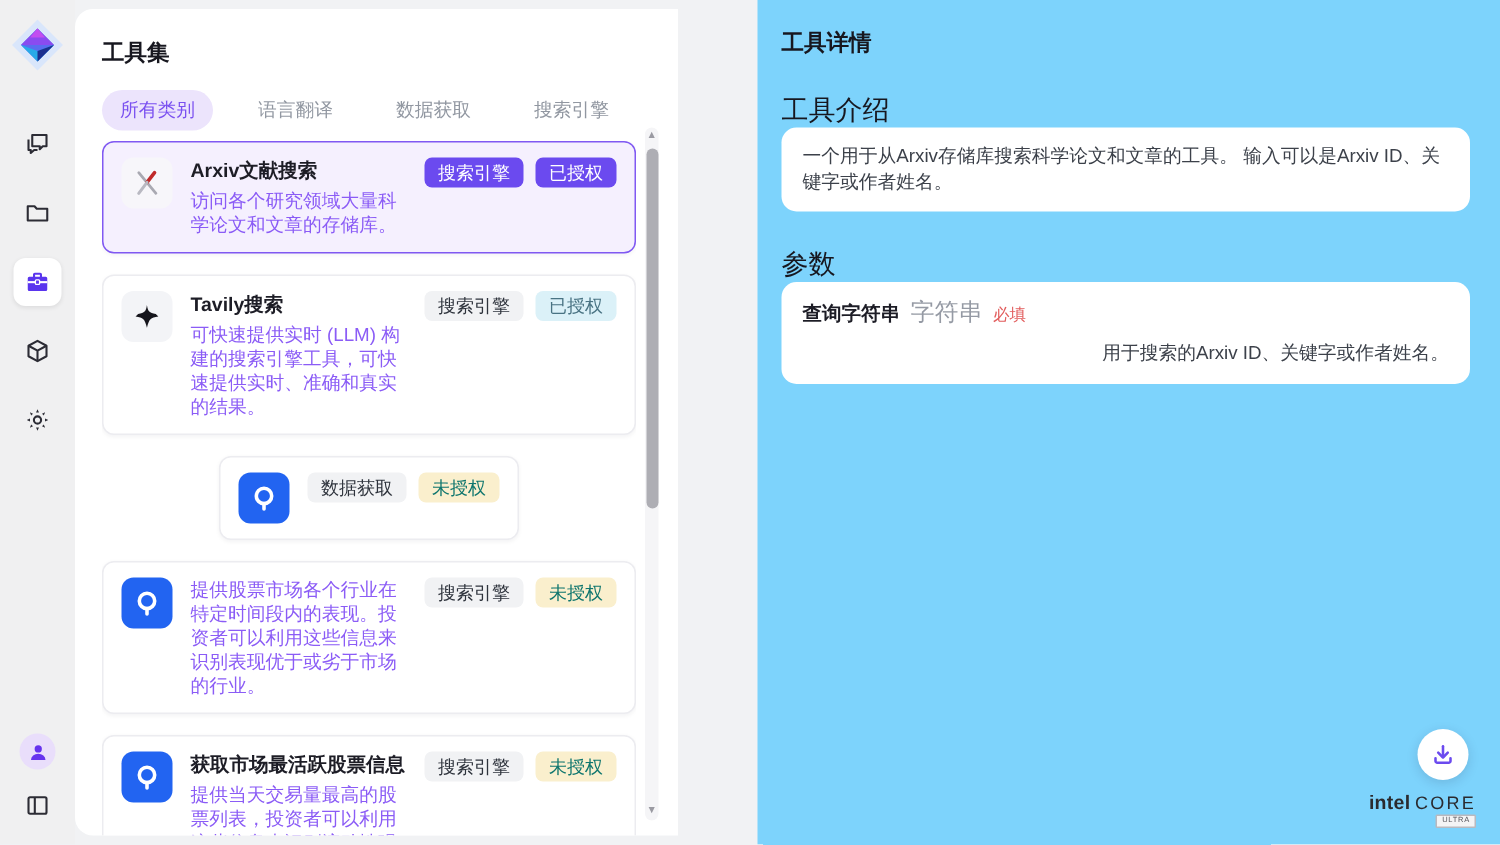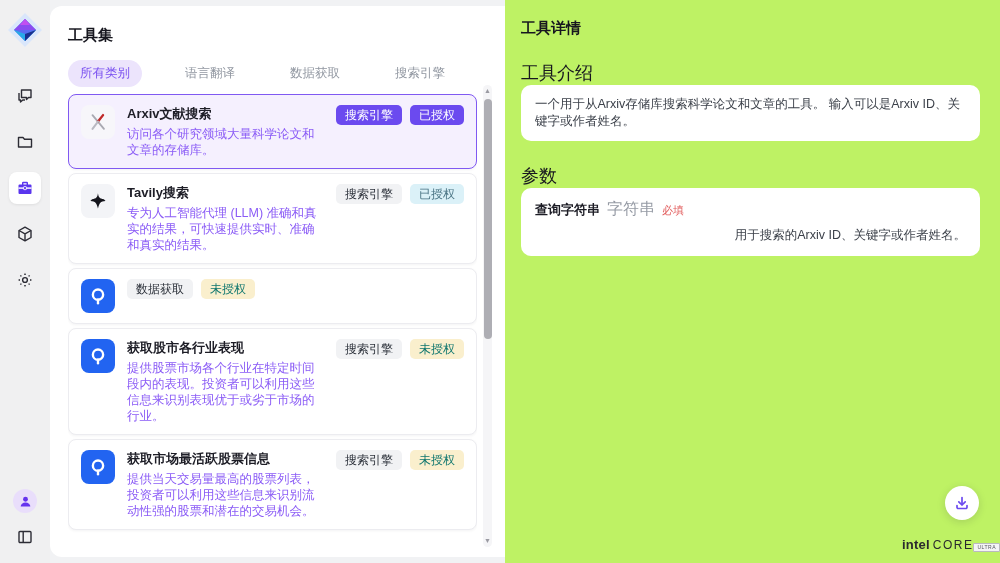--- a/index.html
+++ b/index.html
@@ -28,32 +28,32 @@
   .side-item svg { width:18px; height:18px; }
   .side-item.active { background:#ffffff; box-shadow:0 1px 3px rgba(0,0,0,.08); }
   .side-bottom { margin-top:auto; display:flex; flex-direction:column; align-items:center; gap:12px; margin-bottom:14px; }
   .avatar-circle {
     width:24px; height:24px; border-radius:50%; background:#e9defb;
     display:flex; align-items:center; justify-content:center;
   }
 
   
   .list-panel {
-    position:absolute; left:50px; top:6px; width:455px; bottom:6px;
+    position:absolute; left:50px; top:6px; width:402px; bottom:6px;
     background:#ffffff; border-radius:12px 0 0 12px;
     overflow:hidden; z-index:2;
   }
   .list-title { font-size:15px; font-weight:bold; color:#17171f; margin:20px 0 0 18px; }
-  .tabs { display:flex; align-items:center; gap:31px; margin:15px 0 0 18px; }
+  .tabs { display:flex; align-items:center; gap:18px; margin:15px 0 0 18px; }
   .tab { font-size:12.5px; color:#9197a1; padding:5px 12px; border-radius:15px; cursor:pointer; white-space:nowrap; }
   .tab.active { background:#ece4fc; color:#7a50f0; }
 
   .tool-list {
     position:absolute; left:18px; right:28px; top:88px; bottom:0;
-    display:flex; flex-direction:column; gap:4px; overflow:hidden;
+    display:flex; flex-direction:column; gap:14px; overflow:hidden;align-items:center;
   }
   .card {
     background:#fff; border:1px solid #ececf0; border-radius:8px;
     box-shadow:0 1px 3px rgba(20,20,40,.05);
     padding:10px 12px; display:flex; gap:12px; flex:none; cursor:pointer;
   }
   .card.selected { background:#f5f0fe; border:1px solid #8059f2; }
   .card-icon {
     width:34px; height:34px; border-radius:8px; background:#f3f4f7;
     flex:none; display:flex; align-items:center; justify-content:center;
@@ -83,21 +83,21 @@
   .scroll-arrow.up { top:1px; }
   .scroll-arrow.down { bottom:1px; }
   .scroll-thumb {
     position:absolute; left:0.5px; top:14px; width:8px; height:240px;
     background:#aeaeb4; border-radius:4px; cursor:grab;
   }
 
   
   .details-panel {
     position:absolute; left:505px; right:0; top:0; bottom:0;
-    background:#bef264; padding:19px 20px 2px 16px;
+    background:#7dd3fc; padding:19px 20px 2px 16px;
   }
   .details-title { font-size:15px; font-weight:bold; color:#17171f; }
   .section-heading { font-size:18px; font-weight:normal; color:#17171f; margin-top:23px; }
   .detail-card {
     background:#ffffff; border-radius:10px; margin-top:0;
     padding:11px 14px; font-size:12.5px; color:#3c414a; line-height:17px;
   }
   .param-card { padding:12px 14px; }
   .param-head { display:flex; align-items:baseline; gap:7px; }
   .param-name { font-size:13px; font-weight:bold; color:#1d1d26; }
@@ -105,21 +105,21 @@
   .param-required { font-size:11px; color:#e25d5d; }
   .param-desc { font-size:12.5px; color:#3c414a; margin-top:8px; line-height:17px;text-align:right; }
 
   
   .fab {
     position:absolute; right:21px; bottom:43px; width:34px; height:34px;
     border-radius:50%; background:#ffffff;
     box-shadow:0 2px 8px rgba(30,30,60,.15);
     display:flex; align-items:center; justify-content:center; cursor:pointer;
   }
-  .brand { position:absolute; right:0; bottom:11px; display:flex; flex-direction:row; align-items:flex-end; }
+  .brand { position:absolute; right:16px; bottom:11px; display:flex; flex-direction:column; align-items:flex-end; }
   .brand-row { display:flex; align-items:baseline; gap:3px; color:#2a2a2e; }
   .brand-intel { font-size:13px; font-weight:bold; letter-spacing:.2px; }
   .brand-core  { font-size:12px; font-weight:400; letter-spacing:1.5px; text-transform:uppercase; }
   .brand-ultra {
     font-size:5px; letter-spacing:.5px; color:#55555c;
     border:1px solid #b9b9bf; background:#f4f4f5;
     padding:0 3px; line-height:7px; border-radius:1px; margin-top:1px;
   }
 </style>
 </head>
@@ -215,21 +215,21 @@
   <div class="card">
     <div class="card-icon" data-icon="tavily">
 
       <svg class="svg-tavily" viewBox="0 0 24 24">
         <path d="M12 3 C12.8 8.2 13.8 9.2 19 10 L21 12 C14.8 12.8 13.8 13.8 12 21 C10.2 13.8 9.2 12.8 3 12 L5 10 C10.2 9.2 11.2 8.2 12 3 Z" fill="#15151c" transform="scale(0.92) translate(1,1)"></path>
       </svg>
 
     </div>
     <div class="card-main">
       <div class="card-title">Tavily搜索</div>
-      <div class="card-desc">专为人工智能代理 (LLM) 准确和真实的结果，可快速提供实时、准确和真实的结果。</div>
+      <div class="card-desc">可快速提供实时 (LLM) 构建的搜索引擎工具，可快速提供实时、准确和真实的结果。</div>
     </div>
     <div class="card-badges">
       <span class="badge badge-category badge-gray">搜索引擎</span>
       <span class="badge badge-auth badge-cyan">已授权</span>
     </div>
   </div>
 
   <div class="card">
     <div class="card-icon" data-icon="qnews">
 
@@ -248,21 +248,20 @@
   <div class="card">
     <div class="card-icon" data-icon="qnews">
 
       <svg class="svg-qnews" viewBox="0 0 24 24" fill="none" stroke="#ffffff" stroke-width="2.6" stroke-linecap="round">
         <circle cx="12" cy="10.5" r="5.6"></circle>
         <line x1="12" y1="16.1" x2="12" y2="20"></line>
       </svg>
 
     </div>
     <div class="card-main">
-      <div class="card-title">获取股市各行业表现</div>
       <div class="card-desc">提供股票市场各个行业在特定时间段内的表现。投资者可以利用这些信息来识别表现优于或劣于市场的行业。</div>
     </div>
     <div class="card-badges">
       <span class="badge badge-category badge-gray">搜索引擎</span>
       <span class="badge badge-auth badge-yellow">未授权</span>
     </div>
   </div>
 
   <div class="card">
     <div class="card-icon" data-icon="qnews">

